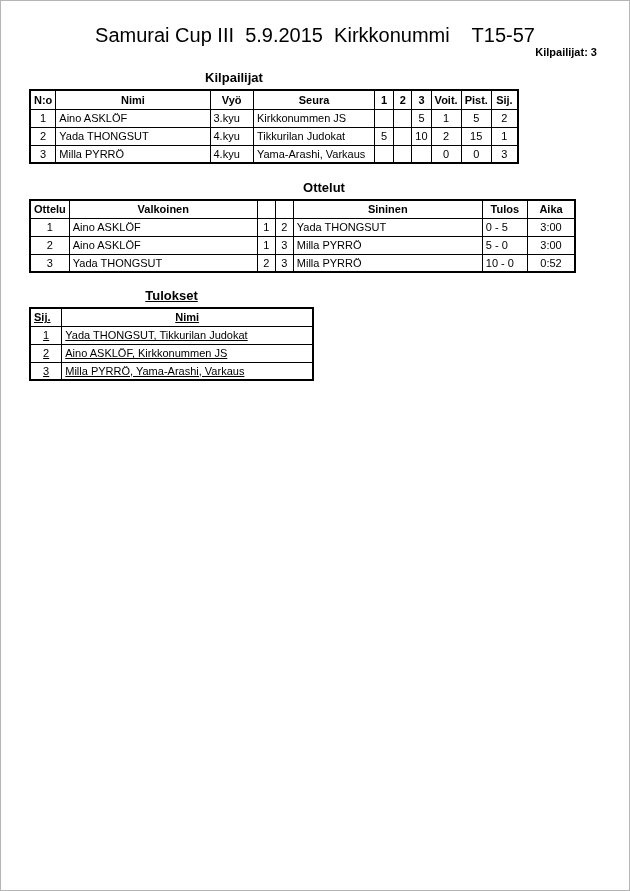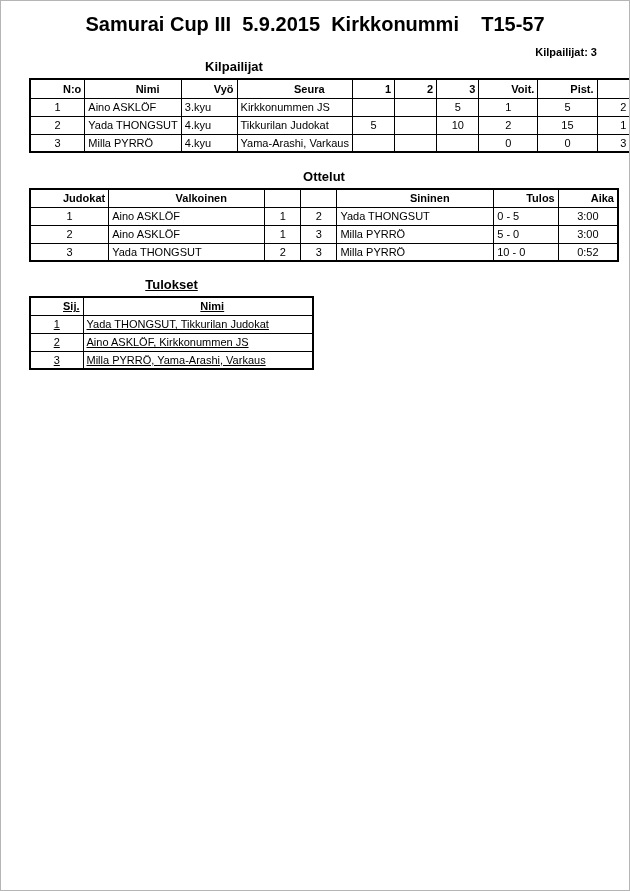--- a/index.html
+++ b/index.html
@@ -6,24 +6,24 @@
   html,body { background:#fff; }
   body { font-family:"Liberation Sans", sans-serif; color:#000; }
   .page {
     position:relative;
     width:630px; height:891px;
     background:#fff;
     border:1px solid #b5b5b5;
     overflow:hidden;
   }
   .title {
-    padding-top:11px;
+    padding-top:22px;
     text-align:center;
     font-size:20px;
-    font-weight:bold;
+    font-weight:normal;
     white-space:pre;
     line-height:24px;
   }
   .note {
     position:absolute;
     top:45px; right:32px;
     font-size:11px;
     font-weight:bold;
   }
   .section { margin-left:28px; }
@@ -46,21 +46,21 @@
   }
   th, td {
     border:1px solid #000;
     height:18px;
     padding:0 3px;
     white-space:nowrap;
     overflow:hidden;
     vertical-align:middle;
   }
   .t1 thead th { height:19px; }
-  th { font-weight:bold; text-align:center;padding-left:32px; }
+  th { font-weight:bold; text-align:center; }
   .al { text-align:left; }
   .ac { text-align:center; }
   .ar { text-align:left; }
 </style>
 </head>
 <body>
 
 <div class="page">
 
   <div class="title">Samurai Cup III  5.9.2015  Kirkkonummi    T15-57</div>
@@ -143,21 +143,21 @@
         <col style="width:27px">
           <col style="width:188px">
           <col style="width:18px">
           <col style="width:18px">
         <col style="width:189px">
           <col style="width:45px">
           <col style="width:48px">
       </colgroup>
       <thead>
         <tr>
-          <th class="al">Judokat</th>
+          <th class="al">Ottelu</th>
           <th>Valkoinen</th>
           <th></th>
           <th></th>
           <th>Sininen</th>
           <th>Tulos</th>
           <th>Aika</th>
         </tr>
       </thead>
       <tbody>
         <tr>

